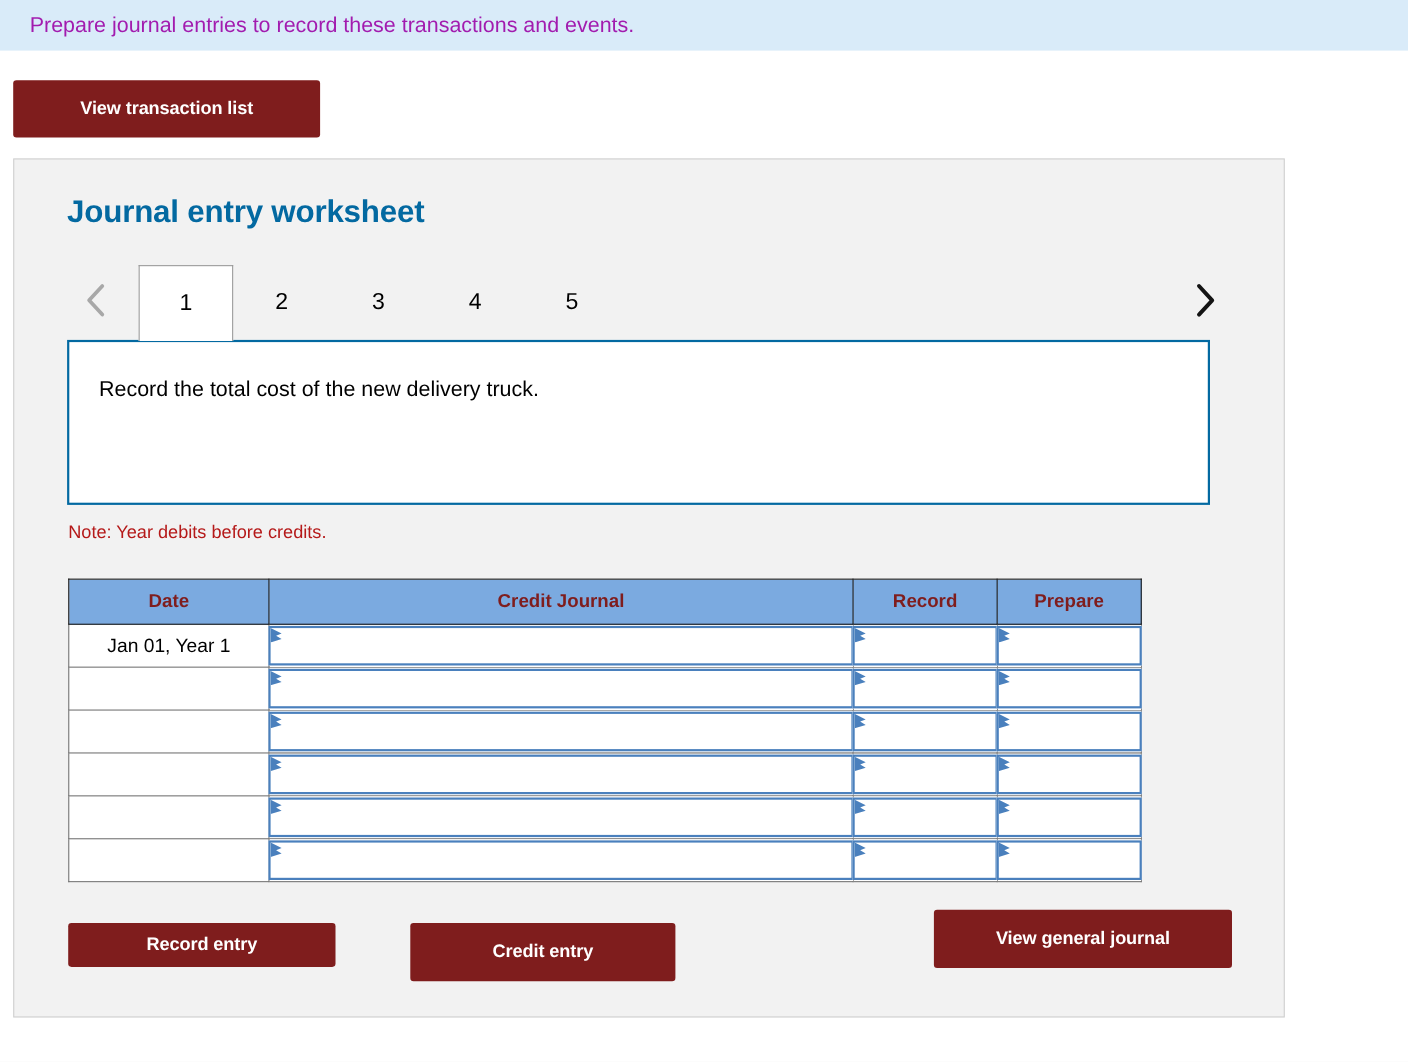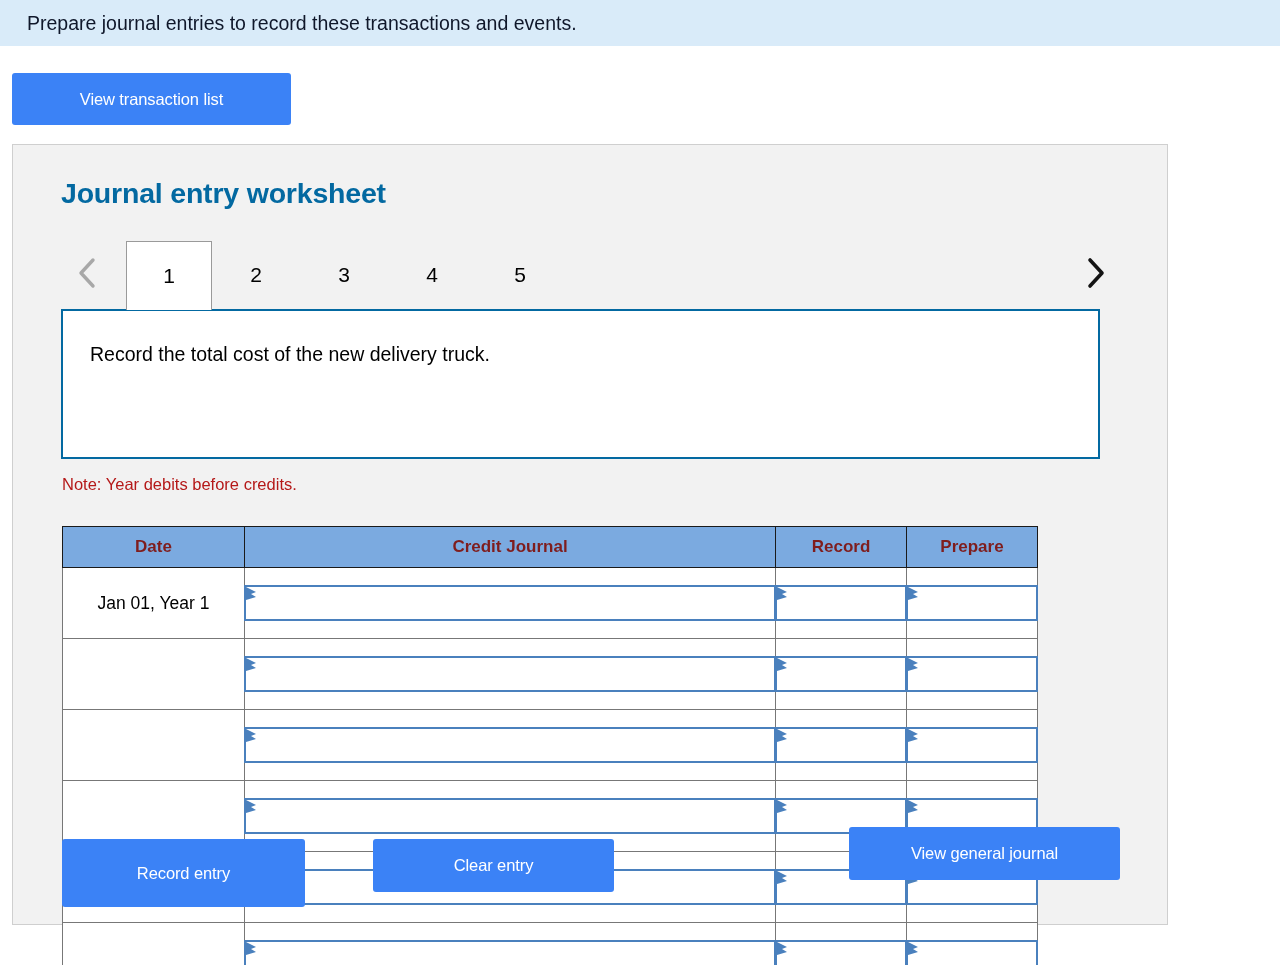--- a/index.html
+++ b/index.html
@@ -26,32 +26,32 @@
     height: 46px;
     background: #d9ebf9;
     box-sizing: border-box;
   }
   .instruction-text {
     position: absolute;
     left: 27px;
     top: 10px;
     font-size: 19.5px;
     line-height: 26px;
-    color: #0f172a;
+    color: #a21caf;
     white-space: nowrap;
   }
 
   
   .btn {
     display: inline-flex;
     align-items: center;
     justify-content: center;
-    background: #3b82f6;
+    background: #7f1d1d;
     color: #ffffff;
-    font-weight: normal;
+    font-weight: bold;
     border: none;
     border-radius: 3px;
     cursor: pointer;
     font-family: "Liberation Sans", sans-serif;
     letter-spacing: -0.1px;
     padding: 15px;
   }
   .btn-transaction-list {
     position: absolute;
     left: 12px;
@@ -179,21 +179,21 @@
     height: 40px;
     font-size: 17px;
     font-weight: bold;
     color: #7f1d1d;
     text-align: center;
     padding: 0;
   }
   .journal-table td {
     border: 1px solid #777777;
     height: 38px;
-    padding: 16px;
+    padding: 0;
     background: #ffffff;
     vertical-align: middle;
   }
   .col-date   { width: 182px; }
   .col-gj     { width: 531px; }
   .col-debit  { width: 131px; }
   .col-credit { width: 131px; }
 
   .date-cell {
     text-align: center;
@@ -228,21 +228,21 @@
     pointer-events: none;
   }
   .cell-flag svg { display: block; }
 
   
   .btn-record {
     position: absolute;
     left: 49px;
     top: 694px;
     width: 243px;
-    height: 68px;
+    height: 40px;
     font-size: 16.5px;
   }
   .btn-clear {
     position: absolute;
     left: 360px;
     top: 694px;
     width: 241px;
     height: 53px;
     font-size: 16.5px;
   }
@@ -512,17 +512,17 @@
             </span>
           </div>
         </td>
       </tr>
 
     </tbody>
   </table>
 
   <button class="btn btn-record">Record entry</button>
 
-  <button class="btn btn-clear">Clear entry</button>
+  <button class="btn btn-clear">Credit entry</button>
 
   <button class="btn btn-view-journal">View general journal</button>
 
 </div>
 
 </body></html>

